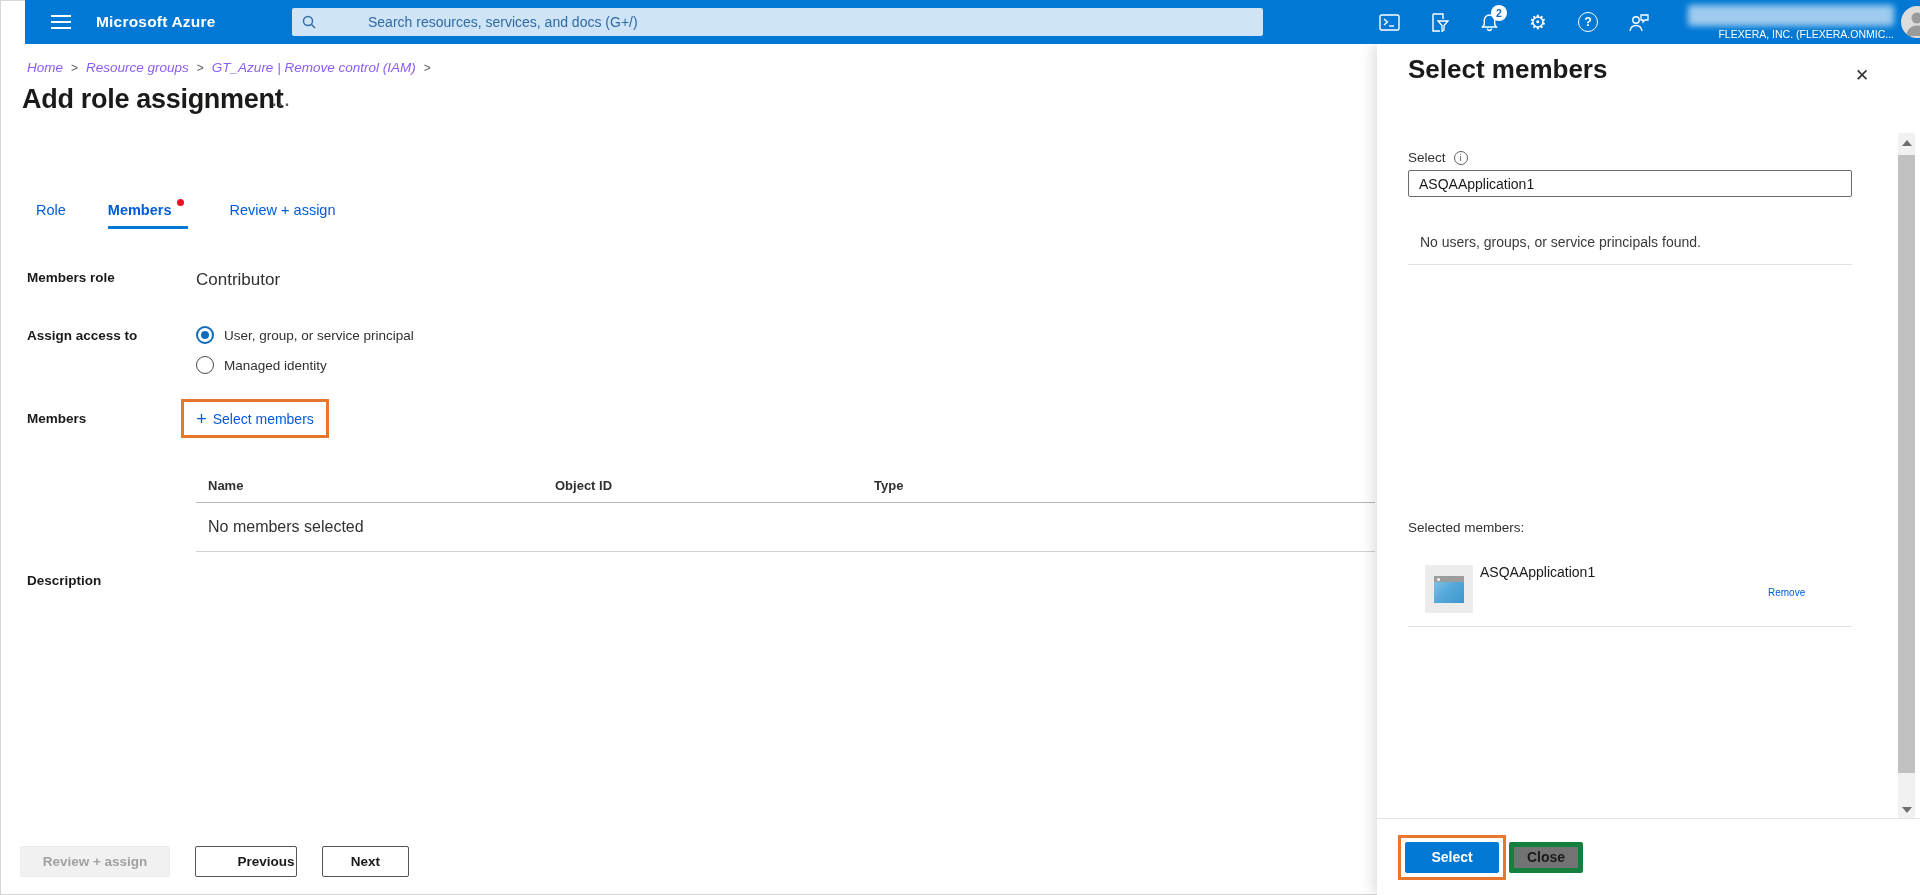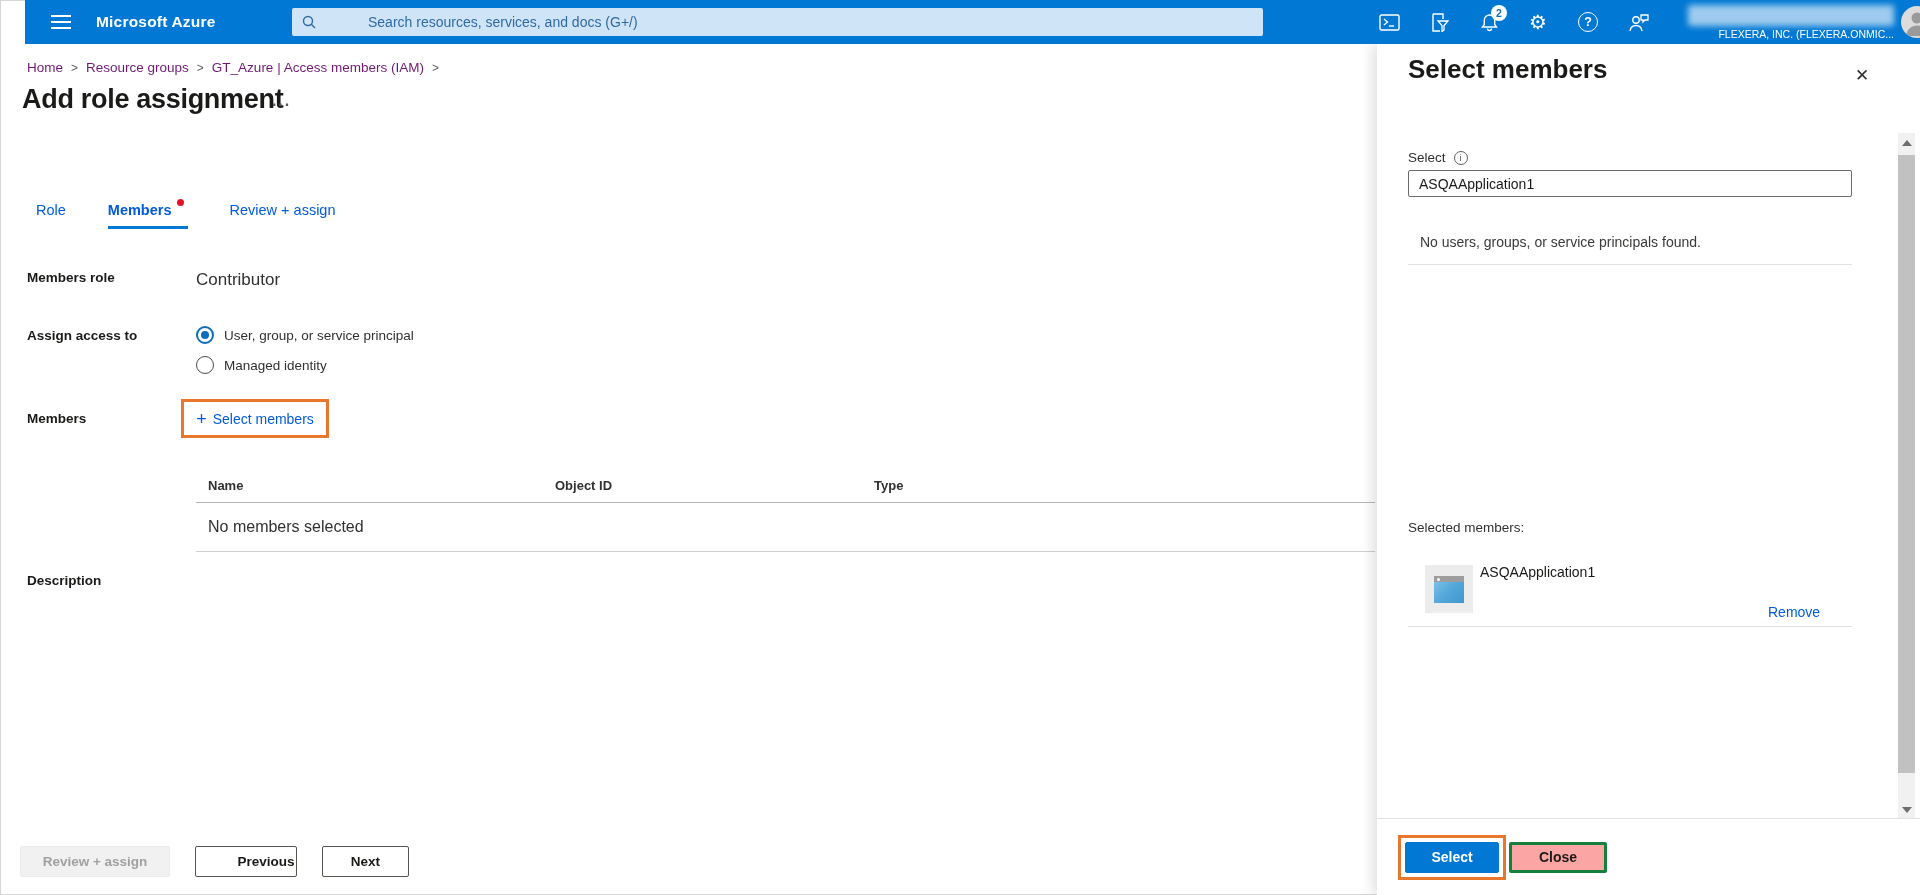--- a/index.html
+++ b/index.html
@@ -25,21 +25,21 @@
                 font-weight:bold; display:flex; align-items:center; justify-content:center; }
   .user-block { position:absolute; left:1663px; top:4px; width:206px; height:38px; }
   .user-blur { position:absolute; left:0; top:1px; width:206px; height:21px; background:rgba(255,255,255,.62);
                border-radius:2px; filter:blur(3px); }
   .tenant { position:absolute; left:0; top:24px; width:206px; text-align:right; color:#fff; font-size:10.5px; white-space:nowrap; }
   .avatar { position:absolute; left:1876px; top:6px; width:32px; height:32px; border-radius:50%; background:#dcdcdc;
             overflow:hidden; display:flex; align-items:center; justify-content:center; cursor:pointer; }
 
   
   .breadcrumb { position:absolute; left:27px; top:60px; font-size:13.5px; display:flex; align-items:center; }
-  .breadcrumb a { color:#701a75; text-decoration:none; cursor:pointer; }
+  .breadcrumb a { color:#8b5cf6; text-decoration:none; cursor:pointer;font-style:italic; }
   .crumb-sep { color:#605e5c; padding:0 8px; font-size:12px; }
   .page-title { position:absolute; left:22px; top:84px; font-size:27px; font-weight:bold; color:#1a1a19; letter-spacing:-.3px; }
   .title-more { position:absolute; left:272px; top:96px; color:#5a5a5a; font-size:16px; font-weight:bold;
                 letter-spacing:1px; cursor:pointer; }
 
   
   .tabs { position:absolute; left:36px; top:202px; display:flex; }
   .tab { font-size:14.5px; color:#015cda; margin-right:42px; padding-bottom:8px; border-bottom:3px solid transparent;
          cursor:pointer; position:relative; }
   .tab.active { font-weight:bold; border-bottom-color:#0078d4; padding-right:16px; }
@@ -93,37 +93,37 @@
   .no-results { position:absolute; left:43px; top:190px; font-size:14px; color:#3b3a39; }
   .pdivider { position:absolute; left:31px; width:444px; height:1px; background:#e3e1df; }
   .selected-members-label { position:absolute; left:31px; top:476px; font-size:13.5px; color:#323130; }
   .member-icon { position:absolute; left:48px; top:521px; width:48px; height:48px; background:#ececec;
                  display:flex; align-items:center; justify-content:center; }
   .app-glyph { width:30px; height:27px; }
   .app-titlebar { height:6px; background:#9d9d9d; position:relative; }
   .app-titlebar::after { content:''; position:absolute; left:3px; top:2px; width:3px; height:3px; border-radius:50%; background:#fff; }
   .app-body { height:21px; background:linear-gradient(135deg,#7cc0e8 0%,#54a8da 45%,#3f97cf 100%); }
   .member-name { position:absolute; left:103px; top:520px; font-size:14px; color:#1b1a19; }
-  .remove-link { position:absolute; left:391px; top:560px; font-size:14px; color:#015cda; cursor:pointer; }
+  .remove-link { position:absolute; left:391px; top:543px; font-size:10px; color:#015cda; cursor:pointer; }
 
   
   .pscrollbar { position:absolute; left:521px; top:89px; width:17px; height:687px; background:#f1f1f1; }
   .scroll-btn { position:absolute; left:0; width:17px; height:20px; display:flex; align-items:center; justify-content:center; cursor:pointer; }
   .scroll-up { top:0; } .scroll-down { bottom:0; }
   .tri-up { width:0; height:0; border-left:5px solid transparent; border-right:5px solid transparent; border-bottom:6px solid #6e6e6e; }
   .tri-down { width:0; height:0; border-left:5px solid transparent; border-right:5px solid transparent; border-top:6px solid #6e6e6e; }
   .scroll-thumb { position:absolute; left:0; top:22px; width:17px; height:618px; background:#c1c1c1; cursor:grab; }
 
   
   .panel-footer { position:absolute; left:0; bottom:0; width:543px; height:77px; border-top:1px solid #e3e3e3;
                   background:#fff; display:flex; align-items:center; padding-left:21px; }
   .orange-wrap { border:3px solid #e8772d; padding:4px; display:inline-flex; }
   .btn-select { width:94px; height:31px; background:#0078d4; color:#fff; border:1px solid #0078d4; border-radius:2px;
                 font-size:14px; font-weight:bold; display:flex; align-items:center; justify-content:center; cursor:pointer; }
-  .btn-close { width:98px; height:31px; margin-left:3px; background:#fca5a5; color:#1b1a19; border:3px solid #15803d;
+  .btn-close { width:74px; height:31px; margin-left:3px; background:#737373; color:#1b1a19; border:5px solid #15803d;
                border-radius:2px; font-size:14px; font-weight:bold; display:flex; align-items:center; justify-content:center; cursor:pointer; }
 
   svg { display:block; }
 </style>
 </head>
 <body>
 
 <div class="screen">
 
   <div class="topbar">
@@ -193,21 +193,21 @@
           <path d="M5 30c1-7 5.5-10.5 11-10.5S26 23 27 30z" fill="#9a9a9a"></path>
         </svg>
     </div>
   </div>
 
   <div class="breadcrumb">
     <a>Home</a>
     <span class="crumb-sep">&gt;</span>
     <a>Resource groups</a>
     <span class="crumb-sep">&gt;</span>
-    <a>GT_Azure | Access members (IAM)</a>
+    <a>GT_Azure | Remove control (IAM)</a>
     <span class="crumb-sep">&gt;</span>
   </div>
 
   <h1 class="page-title">Add role assignment</h1>
   <span class="title-more">···</span>
 
   <div class="tabs">
     <div class="tab">Role</div>
     <div class="tab active">
       <span>Members</span>

